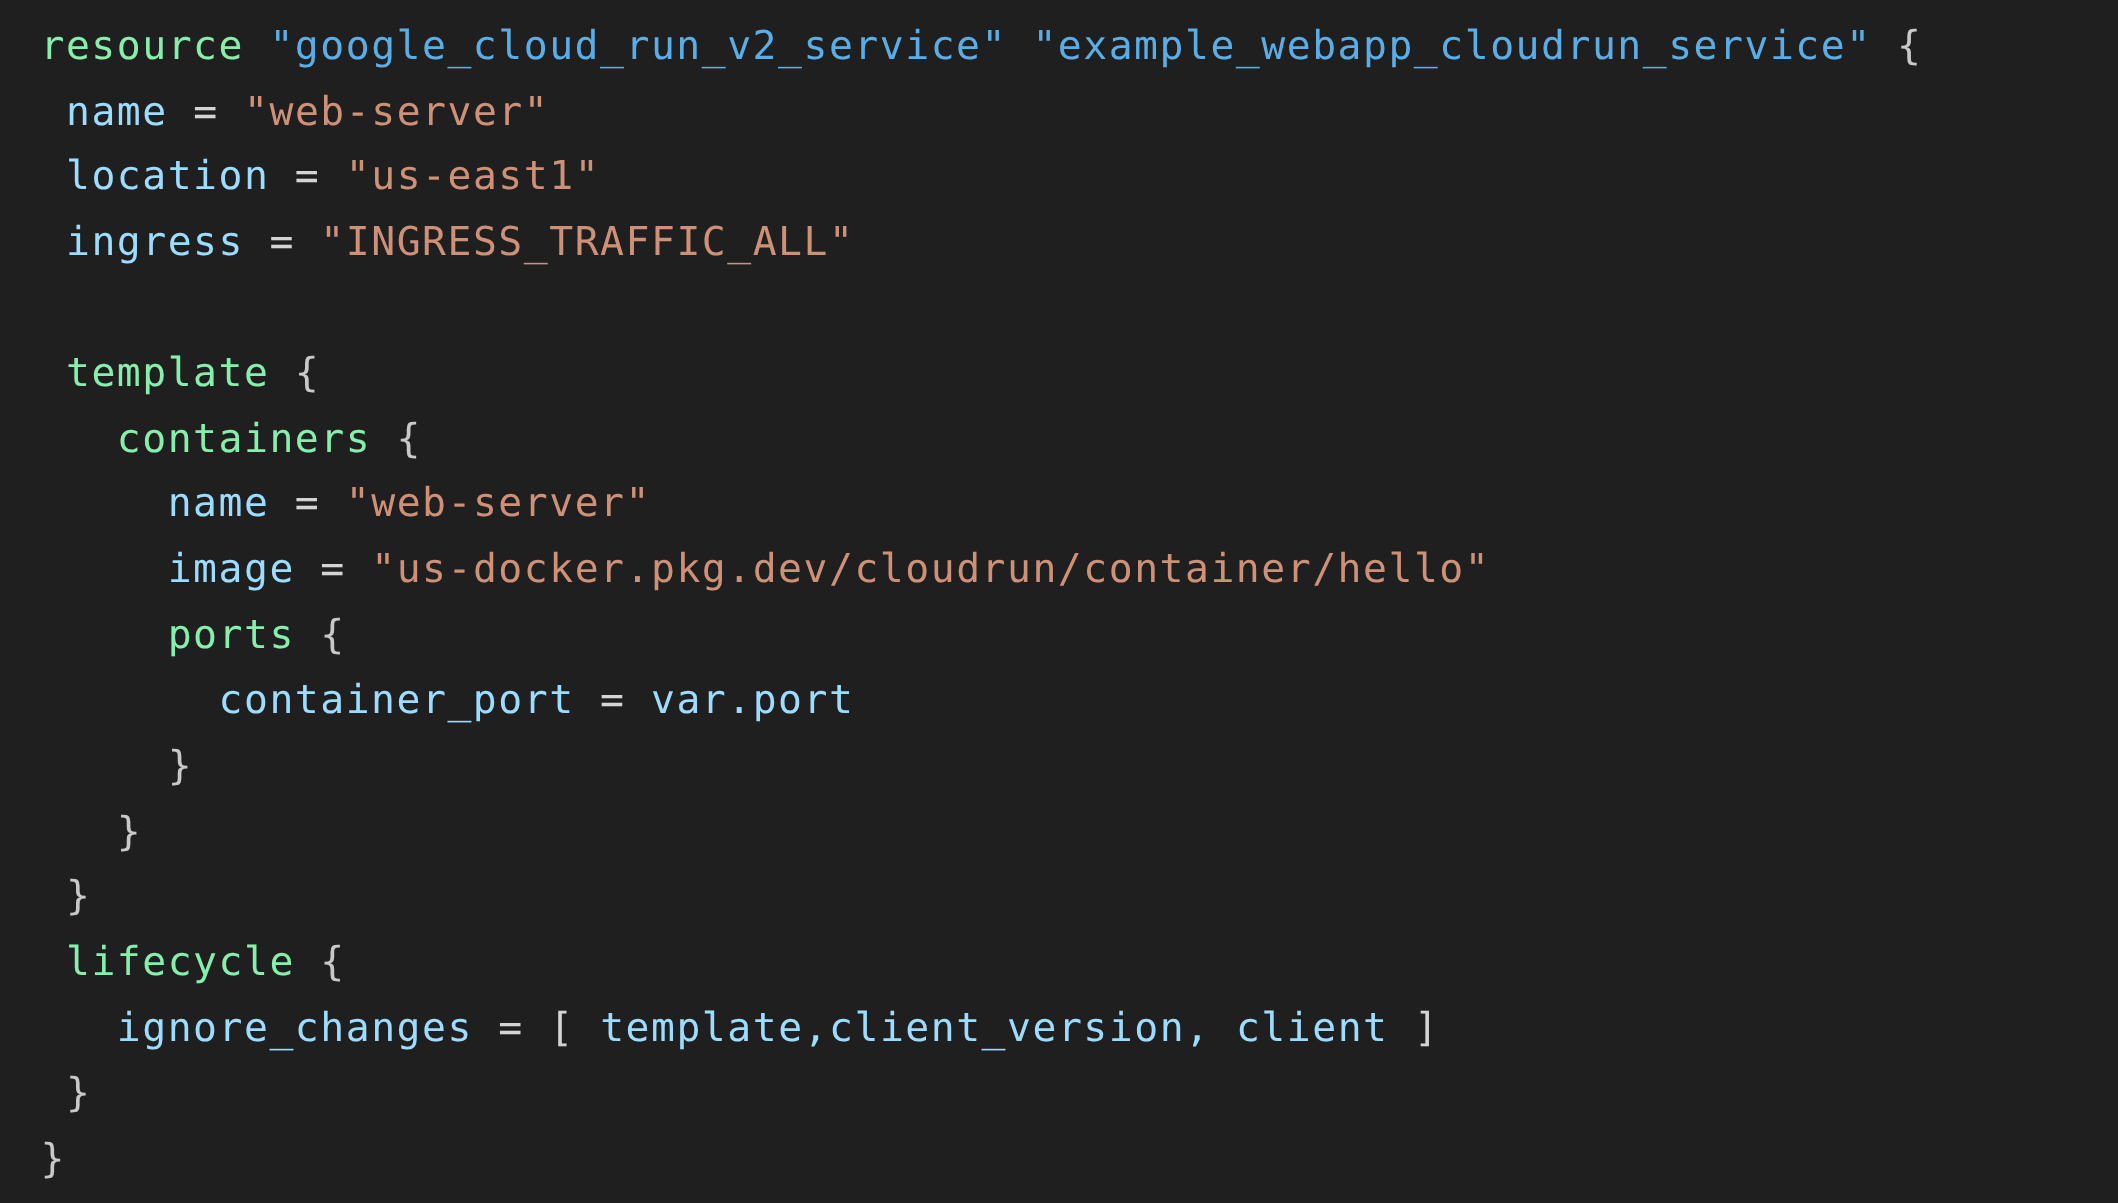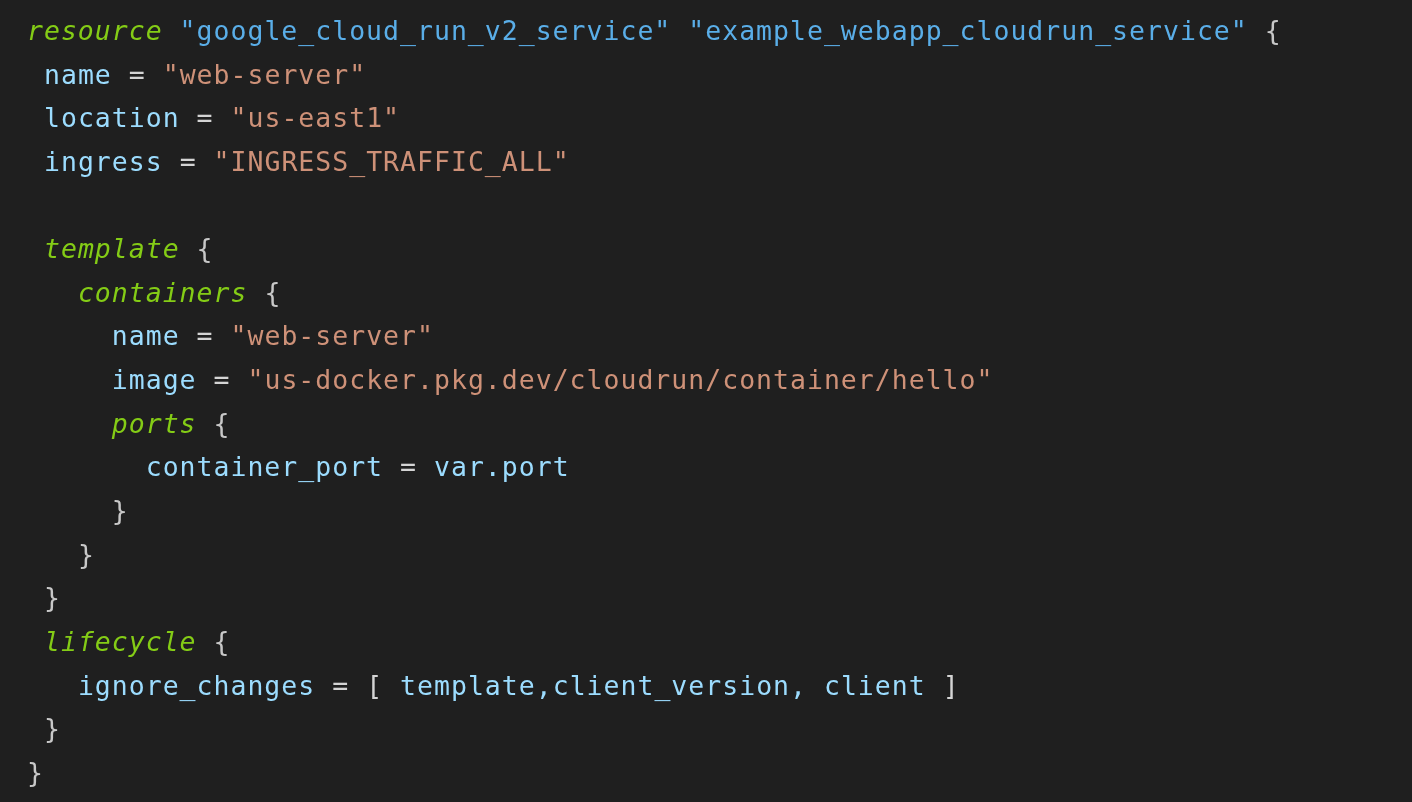--- a/index.html
+++ b/index.html
@@ -11,21 +11,21 @@
   .code {
     position: absolute; left: 27px; top: 9px;
     margin: 0;
     font-size: 26.5px;
     line-height: 43.65px;
     color: #9cdcfe;
     white-space: pre;
     letter-spacing: 1.0px;
   }
   .line { display: block; height: 43.65px; }
-  .kw { color: #84cc16; font-style: italic; }
+  .kw { color: #86efac; }
   .rt { color: #5aaee8; }
   .attr { color: #9cdcfe; margin-top: 28px; }
   .str { color: #ce9178; }
   .op { color: #d4d4d4; }
   .br { color: #c8c8c8; }
 </style>
 </head>
 <body>
 
 <pre class="code"><span class="line"><span class="kw">resource</span> <span class="rt">"google_cloud_run_v2_service"</span> <span class="rt">"example_webapp_cloudrun_service"</span> <span class="br">{</span></span><span class="line"><span> </span><span class="attr">name</span> <span class="op">=</span> <span class="str">"web-server"</span></span><span class="line"><span> </span><span class="attr">location</span> <span class="op">=</span> <span class="str">"us-east1"</span></span><span class="line"><span> </span><span class="attr">ingress</span> <span class="op">=</span> <span class="str">"INGRESS_TRAFFIC_ALL"</span></span><span class="line"> </span><span class="line"><span> </span><span class="kw">template</span> <span class="br">{</span></span><span class="line"><span>   </span><span class="kw">containers</span> <span class="br">{</span></span><span class="line"><span>     </span><span class="attr">name</span> <span class="op">=</span> <span class="str">"web-server"</span></span><span class="line"><span>     </span><span class="attr">image</span> <span class="op">=</span> <span class="str">"us-docker.pkg.dev/cloudrun/container/hello"</span></span><span class="line"><span>     </span><span class="kw">ports</span> <span class="br">{</span></span><span class="line"><span>       </span><span class="attr">container_port</span> <span class="op">=</span> <span class="attr">var.port</span></span><span class="line"><span>     </span><span class="br">}</span></span><span class="line"><span>   </span><span class="br">}</span></span><span class="line"><span> </span><span class="br">}</span></span><span class="line"><span> </span><span class="kw">lifecycle</span> <span class="br">{</span></span><span class="line"><span>   </span><span class="attr">ignore_changes</span> <span class="op">=</span> <span class="op">[</span> <span class="attr">template,client_version, client</span> <span class="op">]</span></span><span class="line"><span> </span><span class="br">}</span></span><span class="line"><span class="br">}</span></span></pre>

